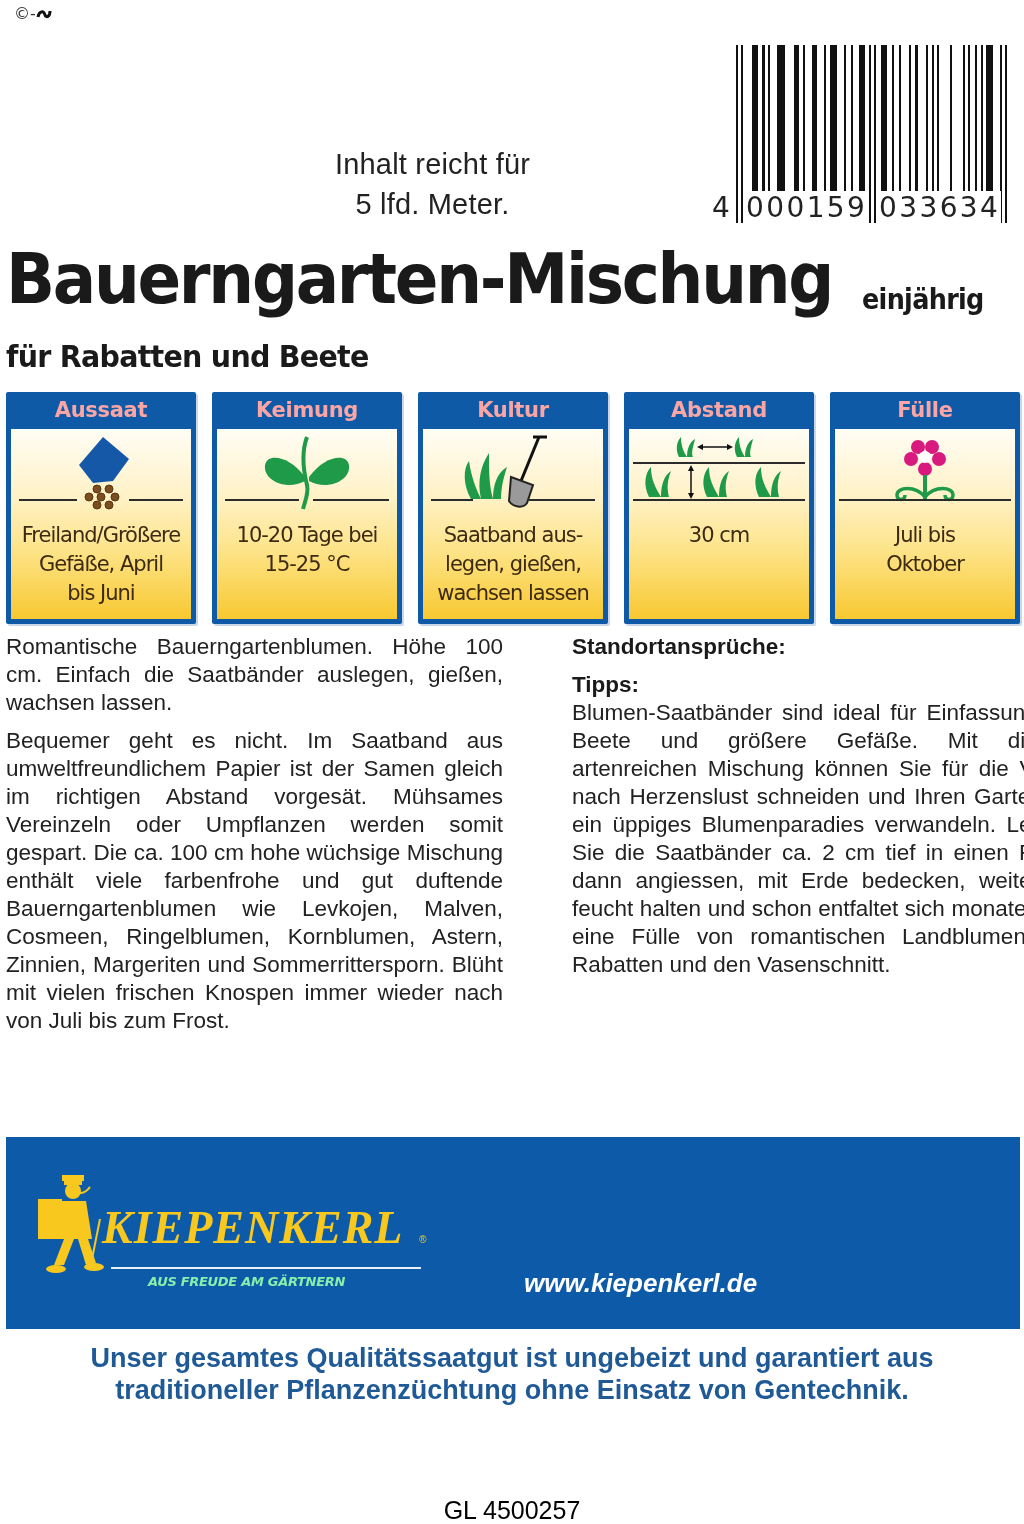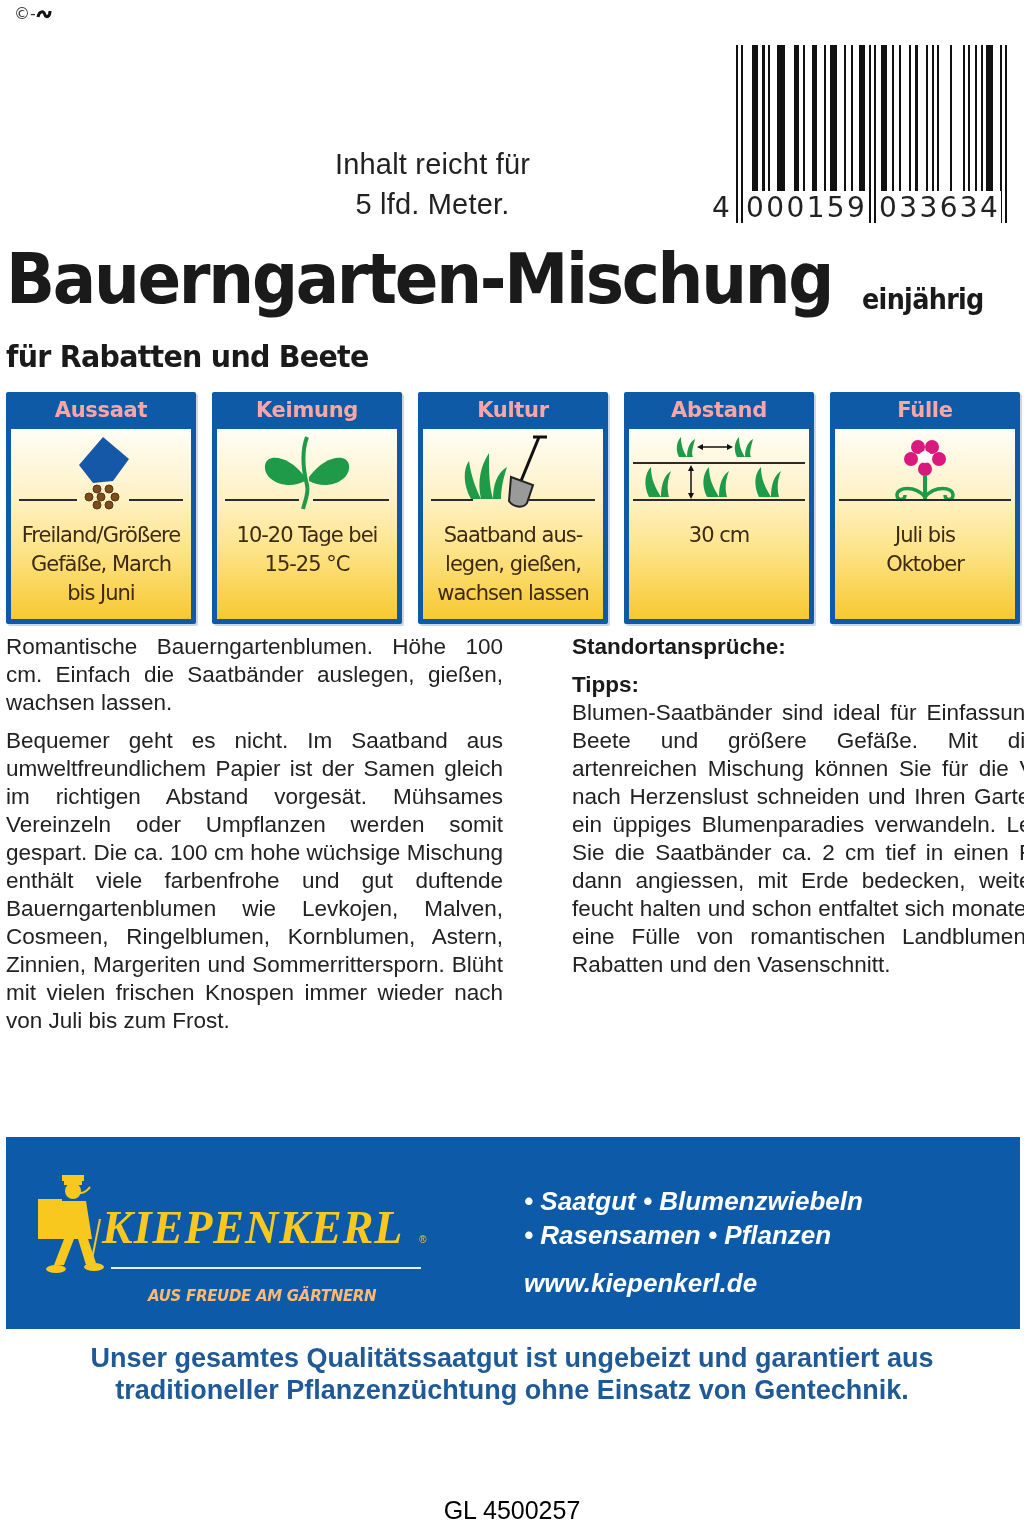--- a/index.html
+++ b/index.html
@@ -29,21 +29,21 @@
   .col p { margin-bottom: 10px; }
   .col-left { left: 6px; top: 633px; width: 497px; }
   .col-right { left: 524px; top: 633px; width: 497px; margin-left: 48px; }
   .col h4 { font-weight: bold; font-size: 22.5px; line-height: 28px; color: #1a1a1a; }
   .col-right .block { margin-bottom: 10px; }
 
   .brand { position: absolute; left: 6px; top: 1137px; width: 1014px; height: 192px; background: #0d5ba8; font-style: italic; }
   .brand .logo-word { position: absolute; left: 96px; top: 64px; font-family: "Liberation Serif", serif; font-weight: bold; font-size: 46px; color: #f9c81f; letter-spacing: 1px; }
   .brand .reg { position: absolute; left: 413px; top: 97px; font-size: 10px; color: #f9c81f; }
   .brand .rule { position: absolute; left: 105px; top: 130px; width: 310px; height: 2px; background: #e9f0f8; }
-  .brand .slogan { position: absolute; left: 142px; top: 150px; font-family: "DejaVu Sans", sans-serif; font-weight: bold; font-size: 15px; color: #fdba74; letter-spacing: -0.3px; }
+  .brand .slogan { position: absolute; left: 142px; top: 137px; font-family: "DejaVu Sans", sans-serif; font-weight: bold; font-size: 13px; color: #86efac; letter-spacing: -0.3px; }
   .brand .mascot { position: absolute; left: 32px; top: 32px; width: 70px; height: 108px; }
   .brand .products { position: absolute; left: 518px; top: 47px; font-family: "Liberation Sans", sans-serif; font-weight: bold; font-size: 26px; line-height: 34px; color: #ffffff; }
   .brand .url { position: absolute; left: 518px; top: 131px; font-family: "Liberation Sans", sans-serif; font-weight: bold; font-size: 26px; color: #ffffff; }
 
   .guarantee { position: absolute; left: 0; top: 1342px; width: 1024px; text-align: center; font-family: "Liberation Sans", sans-serif; font-weight: bold; font-size: 27px; line-height: 32px; color: #1f5a97; }
   .code { position: absolute; left: 0; top: 1496px; width: 1024px; text-align: center; font-family: "Liberation Sans", sans-serif; font-size: 25px; color: #000000; }
 </style>
 </head>
 <body>
 
@@ -120,21 +120,21 @@
             <circle cx="90" cy="68" r="4"></circle>
             <circle cx="104" cy="68" r="4"></circle>
           <circle cx="86" cy="76" r="4"></circle>
             <circle cx="98" cy="76" r="4"></circle>
         </g>
         <line x1="8" y1="71" x2="66" y2="71" stroke="#2b2b2b" stroke-width="2"></line>
         <line x1="118" y1="71" x2="172" y2="71" stroke="#2b2b2b" stroke-width="2"></line>
       </svg>
       <div class="text">
         <div>Freiland/Größere</div>
-        <div>Gefäße, March</div>
+        <div>Gefäße, April</div>
         <div>bis Juni</div>
       </div>
     </div>
   </div>
 
   <div class="panel" style="left:206px">
     <div class="hdr">Keimung</div>
     <div class="body">
       <svg class="icon" viewBox="0 0 180 90">
         <path d="M90 8 C84 24,86 40,90 56 C92 64,88 72,86 80" stroke="#1e9a48" stroke-width="4" fill="none"></path>
@@ -250,24 +250,20 @@
       <ellipse cx="18" cy="100" rx="10" ry="4"></ellipse>
       <ellipse cx="56" cy="98" rx="10" ry="4"></ellipse>
       <path d="M42 24 C48 24,50 20,52 18" stroke="#f9c81f" stroke-width="2" fill="none"></path>
     </g>
     <line x1="62" y1="50" x2="52" y2="100" stroke="#f9c81f" stroke-width="2"></line>
   </svg>
   <div class="logo-word">KIEPENKERL</div>
   <div class="reg">®</div>
   <div class="rule"></div>
   <div class="slogan">AUS FREUDE AM GÄRTNERN</div>
-  <div class="products">
-    <div>• Saatgut • Blumenzwiebeln</div>
-    <div>• Rasensamen • Pflanzen</div>
-  </div>
   <div class="url">www.kiepenkerl.de</div>
 </div>
 
 <div class="guarantee">
   <div>Unser gesamtes Qualitätssaatgut ist ungebeizt und garantiert aus</div>
   <div>traditioneller Pflanzenzüchtung ohne Einsatz von Gentechnik.</div>
 </div>
 
 <div class="code">GL 4500257</div>
 

